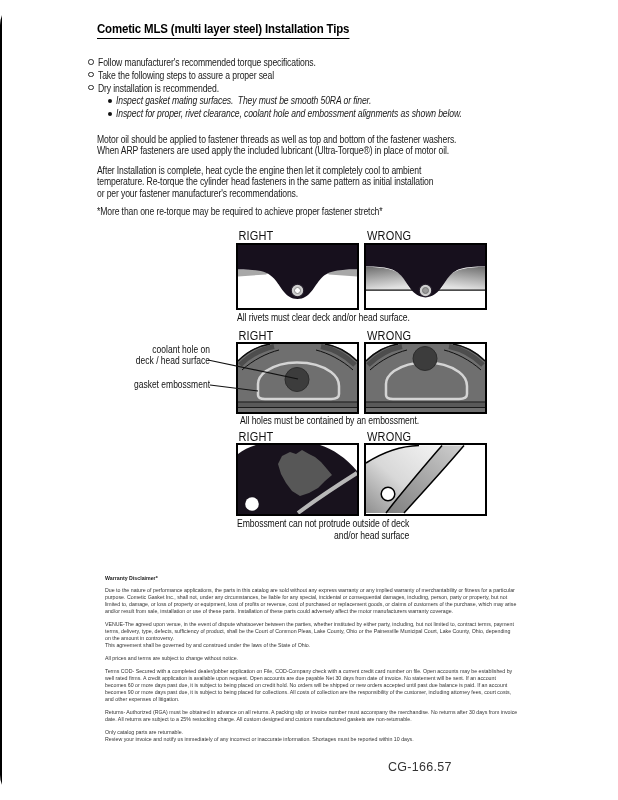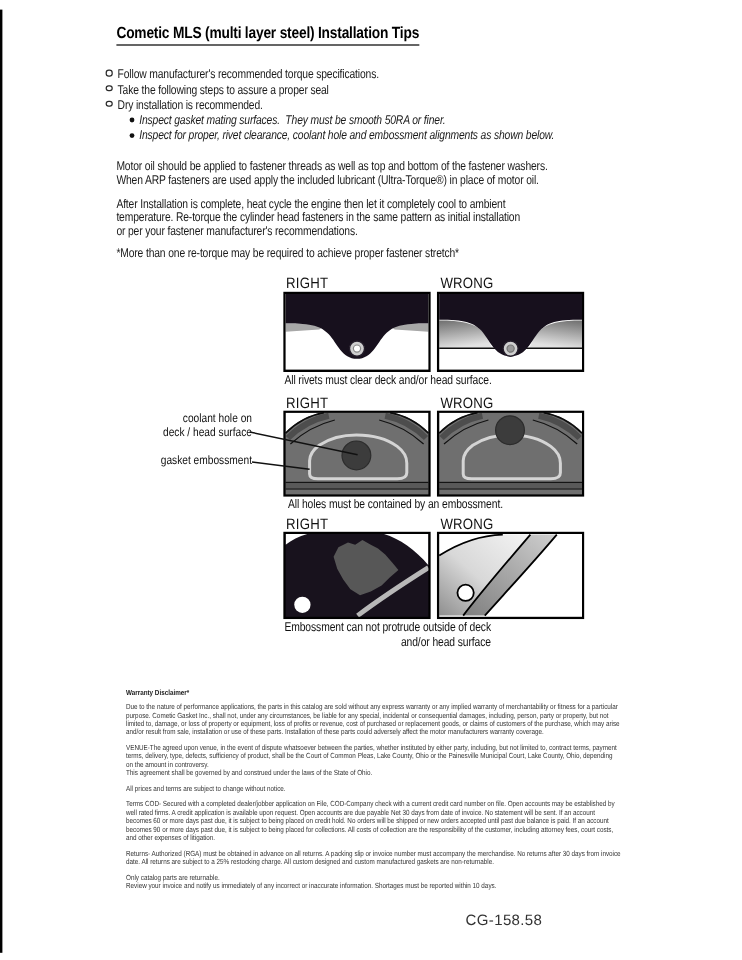--- a/index.html
+++ b/index.html
@@ -1,17 +1,17 @@
 <!DOCTYPE html>
 <html><head>
 <meta charset="utf-8">
 <style>
   html,body{margin:0;padding:0;background:#fff;}
   .page{position:relative;width:618px;height:800px;background:#ffffff;overflow:hidden;
-        font-family:"Liberation Sans","DejaVu Sans",sans-serif;color:#1a1a1a;}
+        font-family:"Liberation Sans","DejaVu Sans",sans-serif;color:#1a1a1a;border-radius:25px;}
   .left-rule{position:absolute;left:0;top:8px;width:2px;height:786px;background:#000;}
   .abs{position:absolute;}
   .title{font-size:13.5px;font-weight:bold;color:#000;border-bottom:1.5px solid #000;
          padding-bottom:2px;display:inline-block;white-space:pre;
          transform:scaleX(.85);transform-origin:0 0;letter-spacing:-.2px;}
   .bullets{font-size:10.5px;line-height:12.8px;}
   .brow{white-space:nowrap;}
   .brow .txt{display:inline-block;white-space:pre;transform:scaleX(.82);transform-origin:0 50%;letter-spacing:-.15px;}
   .circ{display:inline-block;width:3.5px;height:3.5px;border:1px solid #2a2a2a;border-radius:50%;margin-right:4px;vertical-align:1.5px;}
   .dot{display:inline-block;width:4px;height:4px;background:#111;border-radius:50%;margin-right:4px;vertical-align:1.5px;}
@@ -202,14 +202,14 @@
     <p>Due to the nature of performance applications, the parts in this catalog are sold without any express warranty or any implied warranty of merchantability or fitness for a particular purpose.  Cometic Gasket Inc., shall not, under any circumstances, be liable for any special, incidental or consequential damages, including, person, party or property, but not limited to, damage, or loss of property or equipment, loss of profits or revenue, cost of purchased or replacement goods, or claims of customers of the purchase, which may arise and/or result from sale, installation or use of these parts.  Installation of these parts could adversely affect the motor manufacturers warranty coverage.</p>
     <p class="tight">VENUE-The agreed upon venue, in the event of dispute whatsoever between the parties, whether instituted by either party, including, but not limited to, contract terms, payment terms, delivery, type, defects, sufficiency of product, shall be the Court of Common Pleas, Lake County, Ohio or the Painesville Municipal Court, Lake County, Ohio, depending on the amount in controversy.</p>
     <p>This agreement shall be governed by and construed under the laws of the State of Ohio.</p>
     <p>All prices and terms are subject to change without notice.</p>
     <p>Terms COD- Secured with a completed dealer/jobber application on File, COD-Company check with a current credit card number on file.  Open accounts may be established by well rated firms.  A credit application is available upon request.  Open accounts are due payable Net 30 days from date of invoice.  No statement will be sent.  If an account becomes 60 or more days past due, it is subject to being placed on credit hold.  No orders will be shipped or new orders accepted until past due balance is paid.  If an account becomes 90 or more days past due, it is subject to being placed for collections.  All costs of collection are the responsibility of the customer, including attorney fees, court costs, and other expenses of litigation.</p>
     <p>Returns- Authorized (RGA) must be obtained in advance on all returns.  A packing slip or invoice number must accompany the merchandise.  No returns after 30 days from invoice date.  All returns are subject to a 25% restocking charge.  All custom designed and custom manufactured gaskets are non-returnable.</p>
     <p class="tight">Only catalog parts are returnable.</p>
     <p>Review your invoice and notify us immediately of any incorrect or inaccurate information.  Shortages must be reported within 10 days.</p>
   </div>
 
-  <div class="abs footer" style="left:388px;top:760px;">CG-158.58</div>
+  <div class="abs footer" style="left:388px;top:760px;">CG-166.57</div>
 </div>
 
 </body></html>

